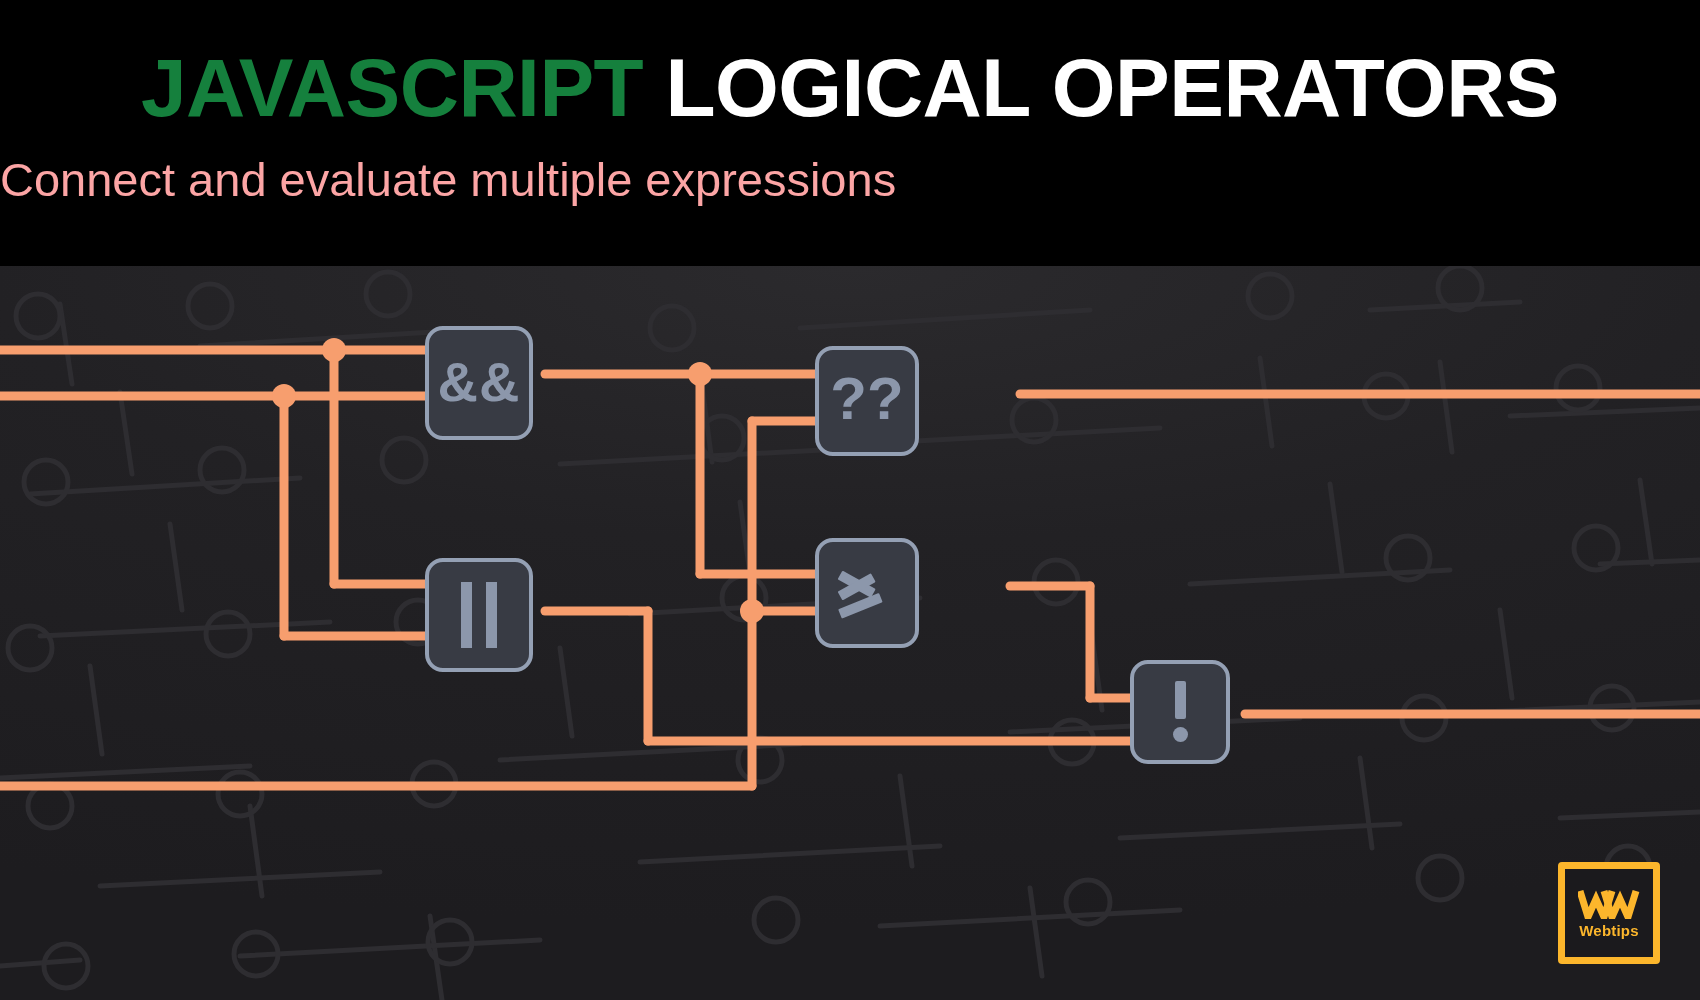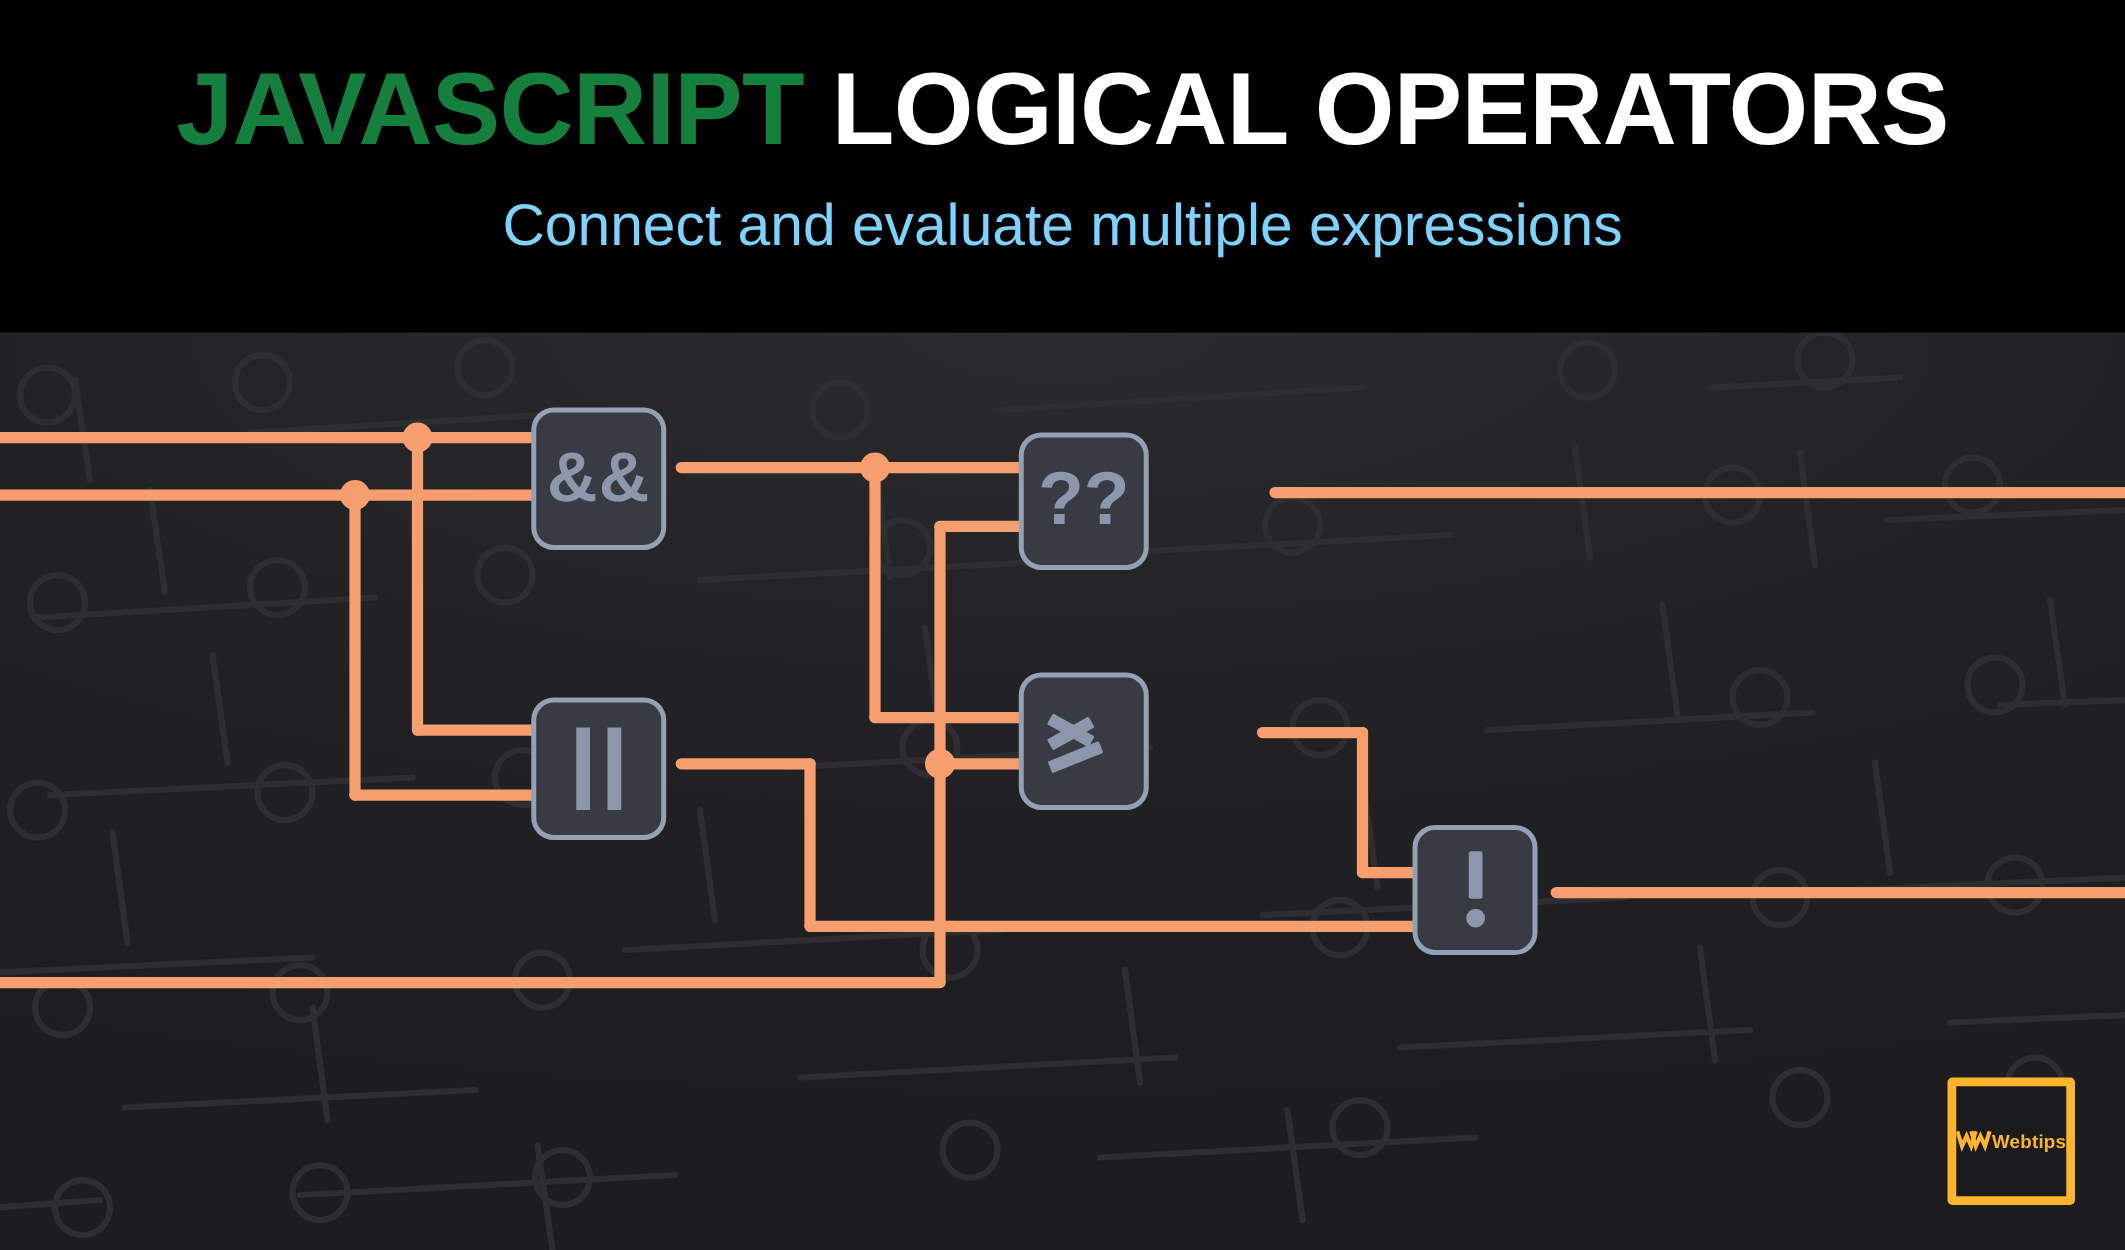--- a/index.html
+++ b/index.html
@@ -42,22 +42,22 @@
     color: #15803d;
   }
   #title .rest {
     color: #FFFFFF;
   }
   #subtitle {
     position: absolute;
     left: 0;
     top: 148px;
     width: 1700px;
-    text-align: center;
-    color: #7dd3fc;
+    text-align: left;
+    color: #fca5a5;
     font-size: 47px;
     line-height: 64px;
     font-weight: 400;
     white-space: nowrap;
   }
 
   
   #board {
     position: absolute;
     left: 0; top: 266px;
@@ -138,21 +138,21 @@
     z-index: 30;
     left: 1558px;
     top: 862px;
     width: 102px;
     height: 102px;
     border: 7px solid #FCB62C;
     border-radius: 4px;
     background: #1b1a1d;
     box-sizing: border-box;
     display: flex;
-    flex-direction: row;
+    flex-direction: column;
     align-items: center;
     justify-content: center;
   }
   #logo .mark { display: block; margin-bottom: 4px; }
   #logo .word {
     color: #FCB62C;
     font-size: 15px;
     font-weight: 700;
     letter-spacing: 0.2px;
     line-height: 1;

